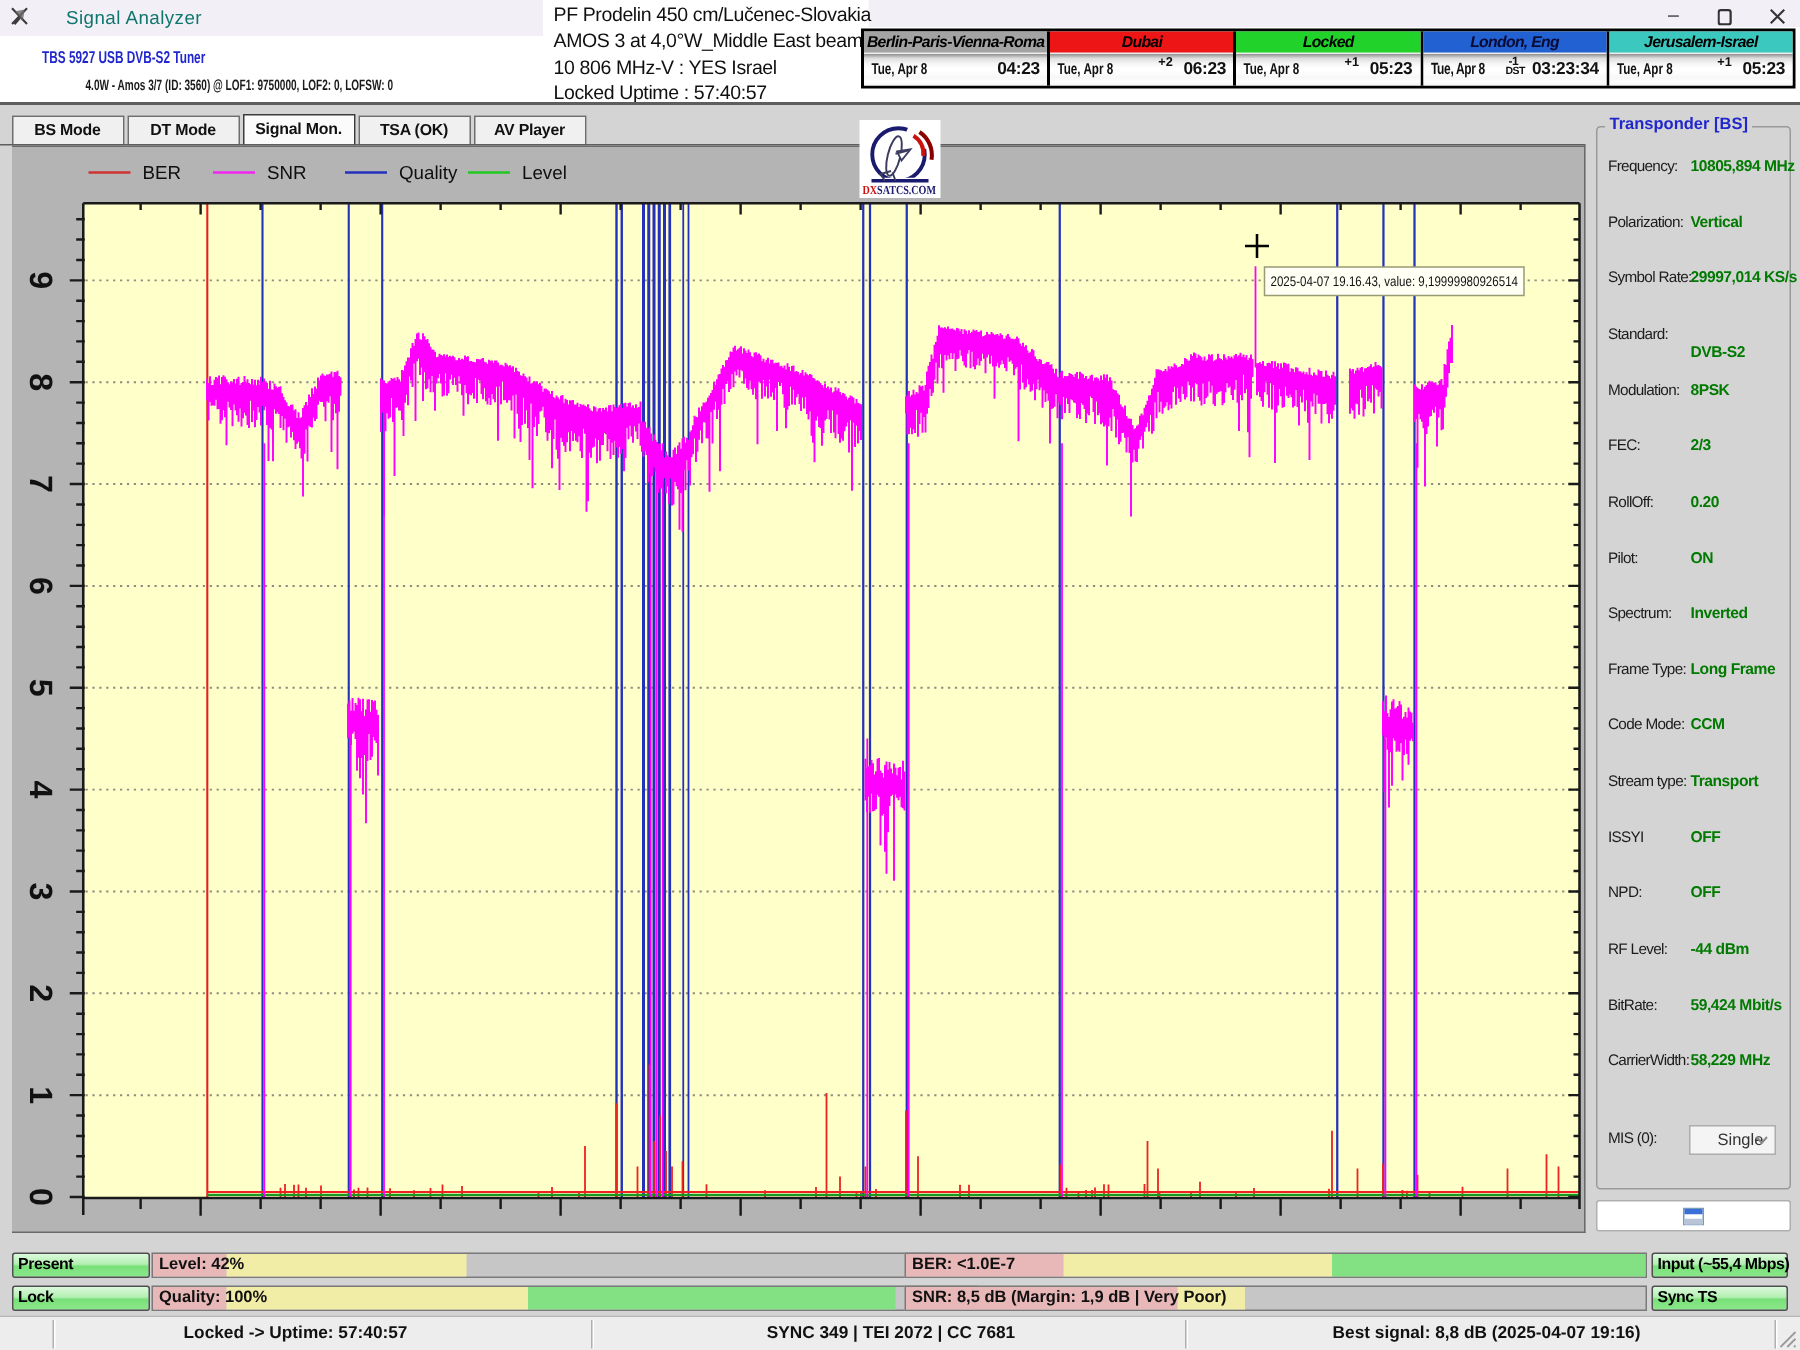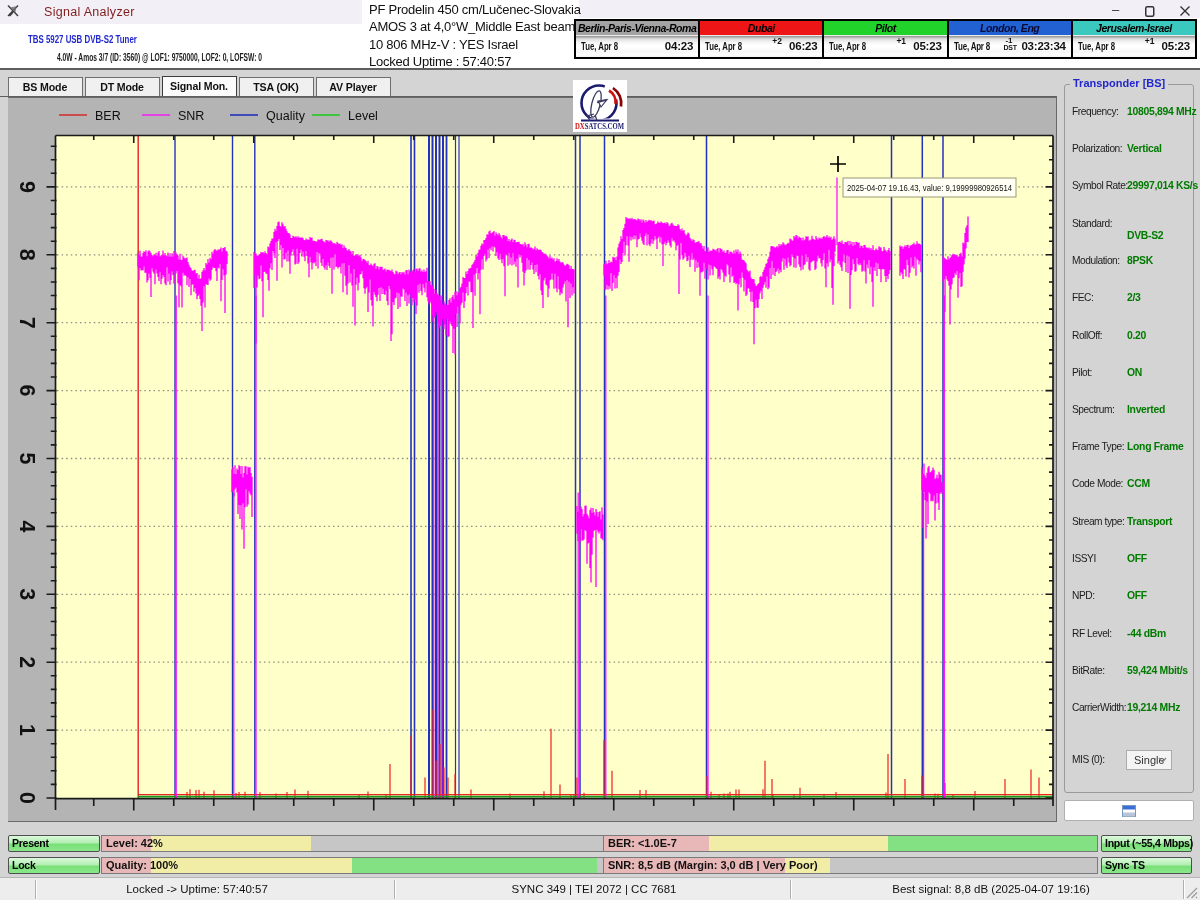--- a/index.html
+++ b/index.html
@@ -1,19 +1,19 @@
 <!DOCTYPE html>
 <html><head><meta charset="utf-8"><style>
 *{margin:0;padding:0;box-sizing:border-box}
 html,body{width:1200px;height:900px;overflow:hidden}
 body{position:relative;background:#d4d4d4;font-family:"Liberation Sans",sans-serif;-webkit-font-smoothing:antialiased}
 .abs{position:absolute}
 .titlebar{left:0;top:0;width:1200px;height:24px;background:#f2f0f6}
 .whitestrip{left:0;top:24px;width:1200px;height:44px;background:#fff}
-.ttl{left:44px;top:5px;font-size:12.5px;color:#7f1d1d;letter-spacing:0.3px}
+.ttl{left:44px;top:5px;font-size:12.5px;color:#0f766e;letter-spacing:0.3px}
 .tbs{left:28px;top:33px;font-size:11.5px;font-weight:bold;color:#2127cc;transform:scaleX(0.685);transform-origin:0 0;white-space:nowrap}
 .tbs2{left:57px;top:52px;font-size:10px;font-weight:bold;color:#1a1a1a;transform:scaleX(0.67);transform-origin:0 0;white-space:nowrap}
 .overlaybox{left:362px;top:0;width:217px;height:68px;background:#fff}
 .ovl{left:369px;top:1px;width:210px;font-size:13px;line-height:17.4px;color:#101010;white-space:nowrap;letter-spacing:-0.25px}
 .clockwhite{left:579px;top:18px;width:621px;height:50px;background:#fff}
 .clocks{left:574px;top:19px;width:623px;height:40px;border:2px solid #000;display:flex}
 .ck{flex:1;border-right:2px solid #000;display:flex;flex-direction:column}
 .ck:last-child{border-right:none}
 .ckn{height:14.5px;font-size:10.5px;font-weight:bold;font-style:italic;text-align:center;color:#000;border-bottom:1px solid #ececec;line-height:14px;letter-spacing:-0.45px;white-space:nowrap;overflow:hidden}
 .ckt{flex:1;position:relative;background:linear-gradient(#909090 0%,#dedede 14%,#f5f5f5 30%,#ffffff 46%,#fdfdfd 60%,#f7f7f7 74%,#fdfdfd 88%,#f4f4f4 100%);font-size:11.5px;font-weight:bold;color:#111}
@@ -24,27 +24,27 @@
 .divline{left:0;top:68px;width:1200px;height:2px;background:#5e5e5e}
 .tab{top:77px;height:20px;width:75px;background:#f0f0f0;border:1px solid #6e6e6e;font-size:10.6px;font-weight:bold;text-align:center;line-height:18px;color:#111;letter-spacing:-0.15px}
 .tabactive{top:75.5px;height:22px;background:#fbfbfb;border:1px solid #3c3c3c}
 .tabline{left:0;top:95.5px;width:1057px;height:1.4px;background:#5e5e5e}
 .chart{left:8px;top:97px;width:1049px;height:725px;background:#b4b4b4;border:1px solid #6a6a6a;border-left:none}
 .logo{left:573px;top:80px;width:54px;height:52px;background:#fff}
 .rpanel{left:1064px;top:84px;width:130px;height:709px;border:1px solid #9a9a9a;border-radius:3px}
 .rtitle{left:1070px;top:77px;font-size:11px;font-weight:bold;color:#2127cc;background:#d4d4d4;padding:0 3px}
 .rlab{left:1072px;font-size:10.2px;color:#1c1c1c;white-space:nowrap;letter-spacing:-0.45px}
 .rval{left:1127px;font-size:10.4px;font-weight:bold;color:#007a00;white-space:nowrap;letter-spacing:-0.3px}
-.combo{left:1126px;top:750px;width:46px;height:20px;background:#f4f4f4;border:1px solid #acacac;font-size:11px;color:#333;line-height:18px;padding-left:7px}
+.combo{left:1126px;top:750px;width:58px;height:20px;background:#f4f4f4;border:1px solid #acacac;font-size:11px;color:#333;line-height:18px;padding-left:18px}
 .savebtn{left:1064px;top:800px;width:130px;height:21px;background:#fff;border:1px solid #b0b0b0;border-radius:2px}
 .gbtn{height:17px;font-stretch:normal;background:linear-gradient(#dcf9dc 0%,#b2efb2 45%,#79e079 55%,#8ae88a 100%);border:1px solid #4f4f4f;border-radius:2px;font-size:10.6px;font-weight:bold;color:#000;padding-left:3px;line-height:15px;white-space:nowrap;letter-spacing:-0.3px}
 .bar{height:17px;border:1px solid #7a7a7a;background:#c6c6c6;font-size:11px;font-weight:bold;color:#111;white-space:nowrap}
 .seg{position:absolute;top:0;height:100%}
 .bartext{position:absolute;left:4px;top:1.5px}
-.statusbar{left:0;top:877px;width:1200px;height:23px;background:#ededed;border-top:1px solid #b5b5b5;font-size:11.5px;font-weight:normal;color:#111}
+.statusbar{left:0;top:877px;width:1200px;height:23px;background:#ededed;border-top:1px solid #b5b5b5;font-size:11.5px;font-weight:bold;color:#111}
 .sdiv{position:absolute;top:2px;height:19px;width:1px;background:#b0b0b0;box-shadow:1px 0 0 #fff}
 .stext{position:absolute;top:5px;transform:translateX(-50%);white-space:nowrap}
 </style></head>
 <body>
 <svg class="abs" style="left:0;top:0" width="14" height="14" viewBox="0 0 14 14">
     <path d="M0 0L9 0L0 11Z" fill="#1a1a2e"></path>
   </svg>
 <div class="abs titlebar"></div>
 <svg class="abs" style="left:7px;top:4px" width="12" height="13" viewBox="0 0 12 13">
 <path d="M1 1.5L11 12M11 1.5L1 12" stroke="#3c3c3c" stroke-width="1.4"></path>
@@ -75,21 +75,21 @@
     </div>
 <div class="ck">
       <div class="ckn" style="background:#ee1516">Dubai</div>
       <div class="ckt">
         <span class="ckd">Tue, Apr 8</span>
         <span class="cko" style="left:72px">+2</span>
         <span class="ckh">06:23</span>
       </div>
     </div>
 <div class="ck">
-      <div class="ckn" style="background:#21d22b">Pilot</div>
+      <div class="ckn" style="background:#21d22b">Locked</div>
       <div class="ckt">
         <span class="ckd">Tue, Apr 8</span>
         <span class="cko" style="left:72px">+1</span>
         <span class="ckh">05:23</span>
       </div>
     </div>
 <div class="ck">
       <div class="ckn" style="background:#2161d2;color:#0a0a35">London, Eng</div>
       <div class="ckt" style="font-size:10.8px;letter-spacing:-0.3px">
         <span class="ckd" style="font-size:10.8px">Tue, Apr 8</span>
@@ -215,21 +215,21 @@
 <div class="abs rval" style="top:516px">Transport</div>
 <div class="abs rlab" style="top:553px">ISSYI</div>
 <div class="abs rval" style="top:553px">OFF</div>
 <div class="abs rlab" style="top:590px">NPD:</div>
 <div class="abs rval" style="top:590px">OFF</div>
 <div class="abs rlab" style="top:628px">RF Level:</div>
 <div class="abs rval" style="top:628px">-44 dBm</div>
 <div class="abs rlab" style="top:665px">BitRate:</div>
 <div class="abs rval" style="top:665px">59,424 Mbit/s</div>
 <div class="abs rlab" style="top:702px">CarrierWidth:</div>
-<div class="abs rval" style="top:702px">19,214 MHz</div>
+<div class="abs rval" style="top:702px">58,229 MHz</div>
 <div class="abs rlab" style="top:754px">MIS (0):</div>
 <div class="abs combo">Single<svg class="abs" style="right:4px;top:6px" width="9" height="7">
       <path d="M1 1L4.5 5L8 1" stroke="#888" stroke-width="1.3" fill="none"></path>
     </svg></div>
 <div class="abs savebtn">
     <svg class="abs" style="left:57px;top:4px" width="14" height="12">
       <rect x="0.5" y="0.5" width="13" height="11" fill="#fff" stroke="#7799bb"></rect>
       <rect x="1" y="1" width="12" height="3.5" fill="#3a6fd8"></rect>
       <rect x="1" y="7.5" width="12" height="4" fill="#b8c4d8"></rect>
     </svg>
@@ -250,21 +250,21 @@
   </div>
 <div class="abs bar" style="left:603px;top:834.5px;width:495px">
  <div class="seg" style="left:0;width:105px;background:#e8b7b7"></div>
  <div class="seg" style="left:105px;width:179px;background:#f1eca6"></div>
  <div class="seg" style="left:284px;width:209px;background:#83e083"></div>
  <div class="bartext">BER: &lt;1.0E-7</div>
   </div>
 <div class="abs bar" style="left:603px;top:856.5px;width:495px">
  <div class="seg" style="left:0;width:181px;background:#e8b7b7"></div>
  <div class="seg" style="left:181px;width:45px;background:#f1eca6"></div>
- <div class="bartext">SNR: 8,5 dB (Margin: 3,0 dB | Very Poor)</div>
+ <div class="bartext">SNR: 8,5 dB (Margin: 1,9 dB | Very Poor)</div>
   </div>
 <div class="abs gbtn" style="left:1101px;top:834.5px;width:91px">Input (~55,4 Mbps)</div>
 <div class="abs gbtn" style="left:1101px;top:856.5px;width:91px">Sync TS</div>
 
 <div class="abs statusbar">
 <div class="sdiv" style="left:35px"></div>
 <div class="sdiv" style="left:394px"></div>
 <div class="sdiv" style="left:790px"></div>
 <div class="sdiv" style="left:1183px"></div>
 <div class="stext" style="left:197px">Locked -&gt; Uptime: 57:40:57</div>

